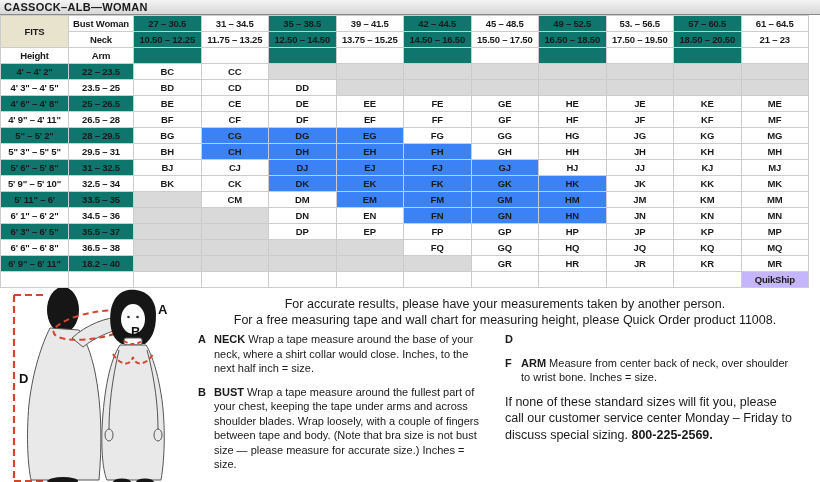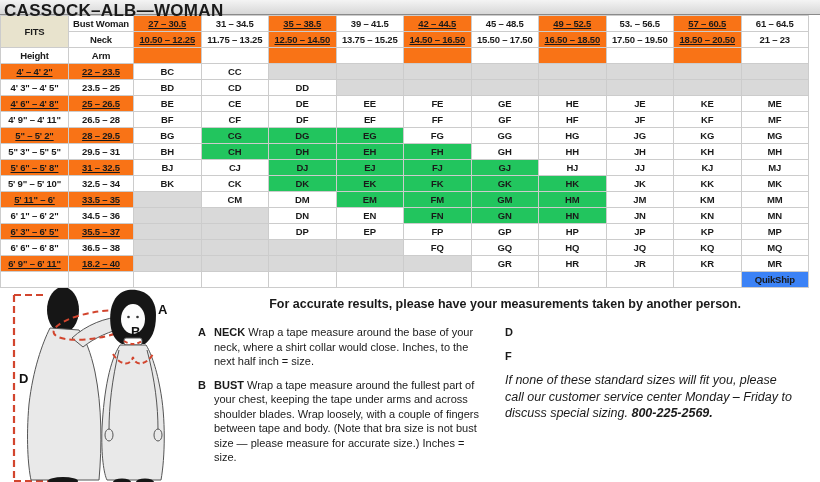--- a/index.html
+++ b/index.html
@@ -4,54 +4,54 @@
 <style>
   html,body{margin:0;padding:0;}
   body{
     width:820px;height:482px;background:#fff;color:#1a1a1a;
     font-family:"Liberation Sans",sans-serif;overflow:hidden;
   }
   
   .title-bar{
     height:15px;background:linear-gradient(#f4f4f4,#d7d7d7);
     border-bottom:1px solid #8a8a8a;
-    font-size:17px;font-weight:bold;letter-spacing:.3px;
+    font-size:11px;font-weight:bold;letter-spacing:.3px;
     padding:1px 0 0 4px;box-sizing:border-box;
   }
   
   table.t{border-collapse:collapse;table-layout:fixed;width:809px;}
   table.t td{
     height:15px;padding:0 1px;text-align:center;vertical-align:middle;
     border:1px solid #ccc;font-size:9.5px;font-weight:bold;
     white-space:nowrap;overflow:hidden;letter-spacing:-.2px;
   }
   td.hdr{height:13px;}
-  td.cream{background:#f97316;border-color:#fff;text-decoration:underline;}
+  td.cream{background:#0f766e;border-color:#fff;}
   td.fits{background:#e8e3cd;border-color:#fff;font-size:10px;}
   td.na{background:#d9d9d9;border-color:#fff;}
-  td.qs{background:#22c55e;border-color:#efe6a6;}
+  td.qs{background:#3b82f6;border-color:#efe6a6;}
   td.right{text-align:right;padding-right:4px;border-radius:7px;}
   td.left{text-align:left;padding-left:5px;}
   td.blank{border-color:transparent;background:#fff;}
-  td.quikship{background:#3b82f6;border-color:#fff;}
+  td.quikship{background:#c4b5fd;border-color:#fff;}
   
   .bottom{display:flex;height:200px;}
   .figure-wrap{width:196px;flex:none;}
   .content{flex:1;padding:6px 8px 0 2px;box-sizing:border-box;}
   .intro{
-    text-align:center;font-size:12.5px;font-weight:bold;line-height:1.28;
-    margin:2px 0 13px 0;
+    text-align:center;font-size:12.5px;font-weight:normal;line-height:1.28;
+    margin:2px 0 4px 0;
   }
   .cols{display:flex;}
   .col{flex:1;min-width:0;}
   .item{display:flex;margin-bottom:9px;padding-right:16px;font-size:11px;line-height:1.32;}
   .item .key{font-weight:bold;width:16px;flex:none;}
   .item .term{font-weight:bold;}
   .special{
-    font-style:italic;font-size:12.5px;line-height:1.33;
+    font-size:12.5px;line-height:1.33;
     margin-top:4px;padding-right:18px;
   }
   .special .phone{font-weight:bold;}
 </style>
 </head>
 <body>
 
 <div class="title-bar">CASSOCK–ALB—WOMAN</div>
 
 <table class="t" id="size-table">
@@ -348,36 +348,38 @@
         <path d="M13,66 C20,78 31,78 33,69 C35,78 46,78 53,66" fill="none" stroke="#d2452e" stroke-width="2" stroke-dasharray="5 3"></path>
       </g>
       <text x="158" y="26" font-size="13" font-weight="bold" fill="#111">A</text>
       <text x="131" y="48" font-size="13" font-weight="bold" fill="#111">B</text>
     </svg>
   </div>
 
   <div class="content">
     <div class="intro">
       <div>For accurate results, please have your measurements taken by another person.</div>
+      <div>For a free measuring tape and wall chart for measuring height, please Quick Order product 11008.</div>
     </div>
     <div class="cols">
       <div class="col" id="instr-col-left">
           <div class="item">
             <span class="key">A</span>
             <span><span class="term">NECK </span>Wrap a tape measure around the base of your neck, where a shirt collar would close. Inches, to the next half inch = size.</span>
           </div>
           <div class="item">
             <span class="key">B</span>
             <span><span class="term">BUST </span>Wrap a tape measure around the fullest part of your chest, keeping the tape under arms and across shoulder blades. Wrap loosely, with a couple of fingers between tape and body. (Note that bra size is not bust size — please measure for accurate size.) Inches = size.</span>
           </div>
         </div>
       <div class="col" id="instr-col-right">
       <div class="item">
             <span class="key">D</span>
           </div>
           <div class="item">
             <span class="key">F</span>
+            <span><span class="term">ARM </span>Measure from center back of neck, over shoulder to wrist bone. Inches = size.</span>
           </div>
           <div class="special">If none of these standard sizes will fit you, please call our customer service center Monday – Friday to discuss special sizing. <span class="phone">800-225-2569.</span></div>
         </div>
     </div>
   </div>
 </div>
 
 </body></html>

